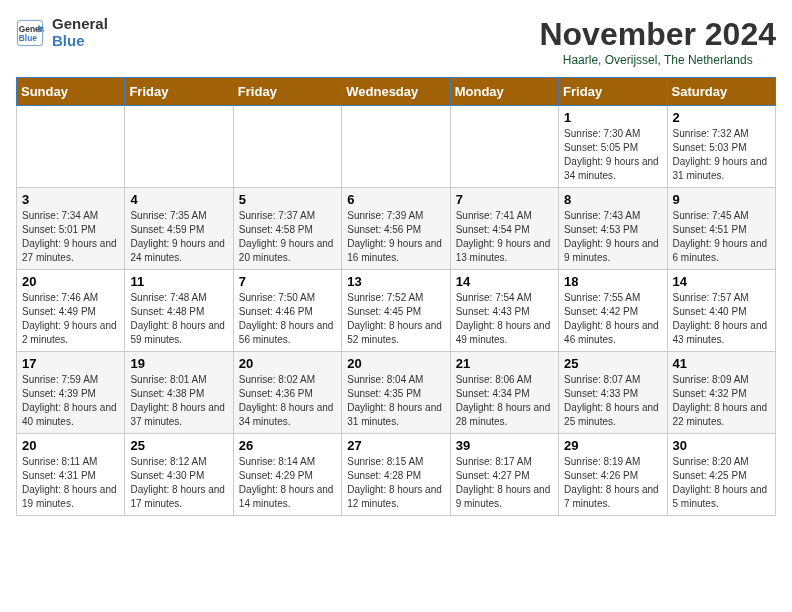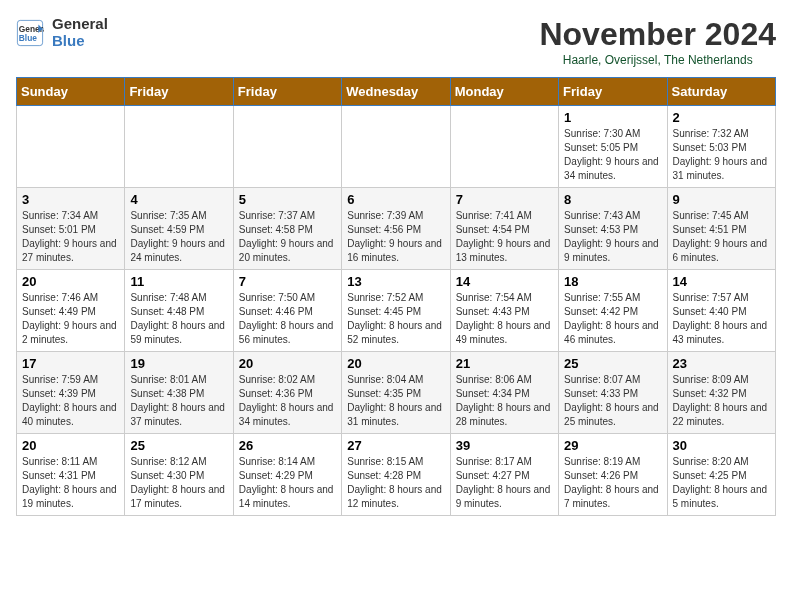--- a/index.html
+++ b/index.html
@@ -206,21 +206,21 @@
         </td>
         <td>
           <span class="day-number">21</span>
           <div class="day-info">Sunrise: 8:06 AM<br>Sunset: 4:34 PM<br>Daylight: 8 hours and 28 minutes.</div>
         </td>
         <td>
           <span class="day-number">25</span>
           <div class="day-info">Sunrise: 8:07 AM<br>Sunset: 4:33 PM<br>Daylight: 8 hours and 25 minutes.</div>
         </td>
         <td>
-          <span class="day-number">23</span>
+          <span class="day-number">41</span>
           <div class="day-info">Sunrise: 8:09 AM<br>Sunset: 4:32 PM<br>Daylight: 8 hours and 22 minutes.</div>
         </td>
       </tr>
       <tr>
         <td>
           <span class="day-number">20</span>
           <div class="day-info">Sunrise: 8:11 AM<br>Sunset: 4:31 PM<br>Daylight: 8 hours and 19 minutes.</div>
         </td>
         <td>
           <span class="day-number">25</span>

